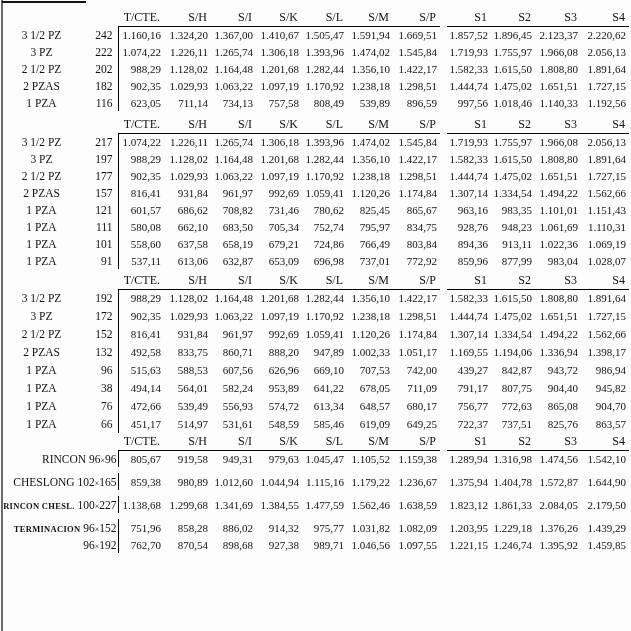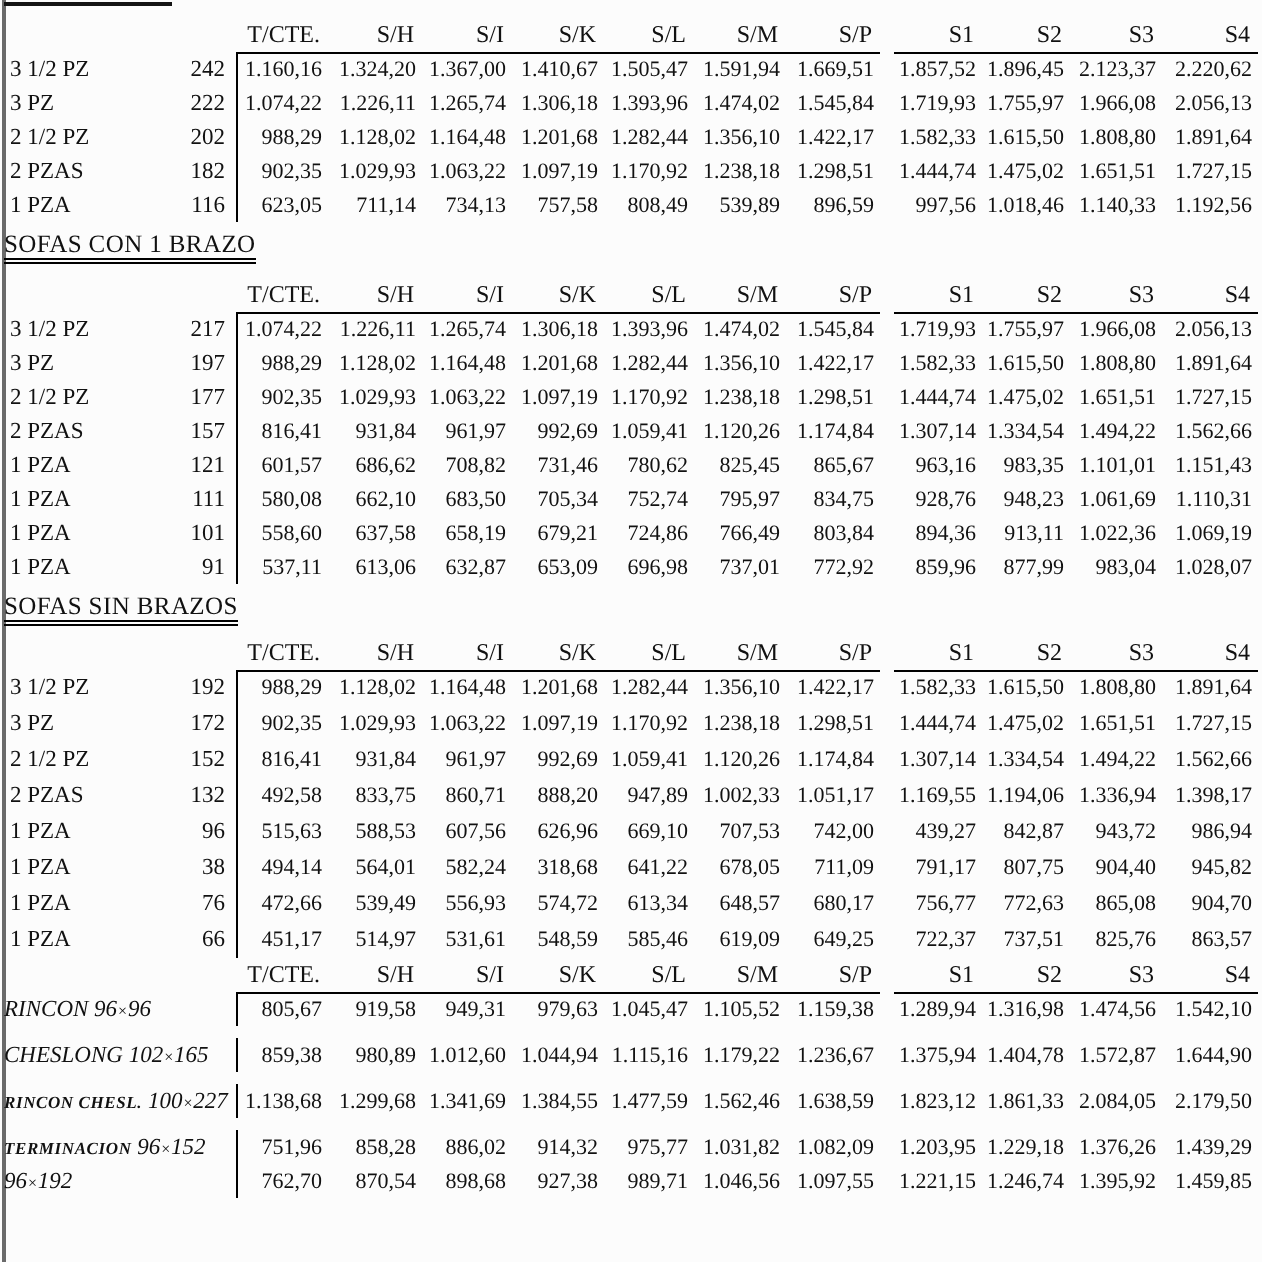--- a/index.html
+++ b/index.html
@@ -19,27 +19,27 @@
   td,th{padding:0;overflow:visible;white-space:nowrap;}
 
   thead th.h{
     font-weight:normal;font-size:12px;text-align:right;
     vertical-align:bottom;padding-right:4px;padding-bottom:1px;
     border-bottom:1.5px solid #000;
   }
   thead td.hlbl{border-bottom:none;}
   thead th.gapc{border-bottom:none;}
 
-  td.lbl{font-size:11.5px;text-align:left;padding-left:3px;}
+  td.lbl{font-size:11.5px;text-align:center;padding-left:3px;}
   td.size{font-size:11.5px;text-align:right;padding-right:5px;}
   td.val{font-size:11px;text-align:right;padding-right:3px;}
   td.sep{border-left:1.3px solid #000;}
   td.gap{border:none;}
 
-  td.lbl4{font-size:11.5px;text-align:left;padding-right:1px;font-style:italic;}
+  td.lbl4{font-size:11.5px;text-align:right;padding-right:1px;}
   .nm{font-size:11.5px;}
   .nm.small{font-size:8.5px;font-weight:bold;letter-spacing:0.3px;}
   .sz{font-size:11.5px;}
   .times{font-size:8px;}
 
   .t0 thead tr{height:23px;} .t0 tbody tr{height:17px;}
   .t1 thead tr{height:22px;} .t1 tbody tr{height:17px;}
   .t2 thead tr{height:20px;} .t2 tbody tr{height:18px;}
   .t3 thead tr{height:17px;} .t3 tbody tr{height:17px;}
   .t3 tr.gaprow{height:6px;} .t3 tr.gaprow td{border:none;}
@@ -168,21 +168,20 @@
             <td class="val">539,89</td>
             <td class="val">896,59</td>
             <td class="gap"></td>
             <td class="val">997,56</td>
             <td class="val">1.018,46</td>
             <td class="val">1.140,33</td>
             <td class="val">1.192,56</td>
           </tr>
         </tbody>
       </table>
-      <div class="section-title"><span class="title-text">SOFAS CON 1 BRAZO</span></div>
       <table class="price-table t1">
         <colgroup>
           <col style="width: 76px;">
           <col style="width: 40px;">
           <col style="width: 46px;">
           <col style="width: 47px;">
           <col style="width: 45px;">
           <col style="width: 46px;">
           <col style="width: 45px;">
           <col style="width: 46px;">
@@ -334,21 +333,20 @@
             <td class="val">737,01</td>
             <td class="val">772,92</td>
             <td class="gap"></td>
             <td class="val">859,96</td>
             <td class="val">877,99</td>
             <td class="val">983,04</td>
             <td class="val">1.028,07</td>
           </tr>
         </tbody>
       </table>
-      <div class="section-title"><span class="title-text">SOFAS SIN BRAZOS</span></div>
       <table class="price-table t2">
         <colgroup>
           <col style="width: 76px;">
           <col style="width: 40px;">
           <col style="width: 46px;">
           <col style="width: 47px;">
           <col style="width: 45px;">
           <col style="width: 46px;">
           <col style="width: 45px;">
           <col style="width: 46px;">
@@ -456,21 +454,21 @@
             <td class="val">842,87</td>
             <td class="val">943,72</td>
             <td class="val">986,94</td>
           </tr>
           <tr>
             <td class="lbl">1 PZA</td>
             <td class="size">38</td>
             <td class="val sep">494,14</td>
             <td class="val">564,01</td>
             <td class="val">582,24</td>
-            <td class="val">318,68</td>
+            <td class="val">953,89</td>
             <td class="val">641,22</td>
             <td class="val">678,05</td>
             <td class="val">711,09</td>
             <td class="gap"></td>
             <td class="val">791,17</td>
             <td class="val">807,75</td>
             <td class="val">904,40</td>
             <td class="val">945,82</td>
           </tr>
           <tr>

